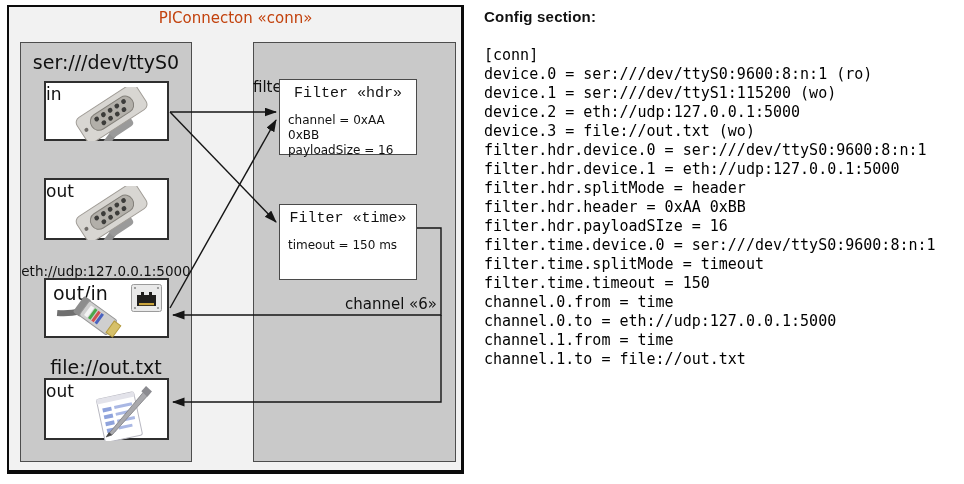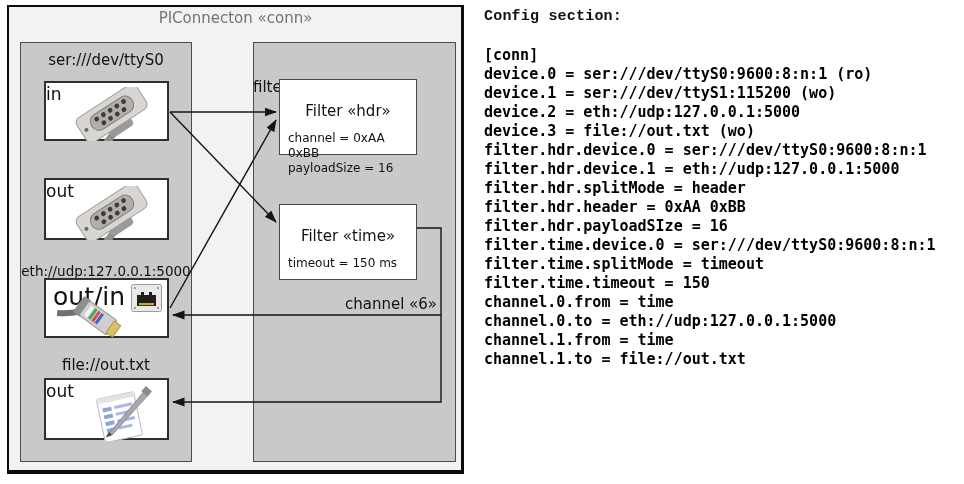--- a/index.html
+++ b/index.html
@@ -10,59 +10,59 @@
   .abs { position:absolute; }
 
   
   .frame {
     left:7px; top:5px; width:457px; height:469px; box-sizing:border-box;
     background:#f2f2f2; border:2px solid #0b0b0b;
     border-right-width:3px; border-bottom-width:4px;
   }
   .frame-title {
     left:7px; top:9px; width:457px; text-align:center;
-    font-size:15px; color:#737373;
+    font-size:15px; color:#c2410c;
   }
 
   .column {
     box-sizing:border-box; background:#c9c9c9; border:1px solid #4d4d4d;
   }
   .devices-column { left:20px; top:42px; width:172px; height:420px; }
   .filters-column { left:253px; top:42px; width:203px; height:420px; }
   .filters-title { left:253px; top:47px; width:203px; text-align:left; font-size:15px;margin-top:31px; }
 
-  .dev-label { left:20px; width:172px; text-align:center; font-size:15px; white-space:nowrap; }
+  .dev-label { left:20px; width:172px; text-align:center; font-size:19px; white-space:nowrap; }
   .dev-label.small { font-size:13.5px; }
 
   .dev-box {
     left:44px; width:125px; box-sizing:border-box;
     background:#ffffff; border:2px solid #2f2f2f;
   }
   .dev-dir { width:100%; font-size:17px; margin-top:1px; }
-  .dev-dir.corner { position:absolute; left:7px; top:1px; width:auto; font-size:25px; }
+  .dev-dir.corner { position:absolute; left:7px; top:1px; width:auto; font-size:19px; }
 
   .filter-box {
     left:279px; width:138px; height:76px; box-sizing:border-box;
     background:#ffffff; border:1.5px solid #4a4a4a;
   }
-  .filter-title { width:100%; text-align:center; font-size:15px; margin-top:22px; }
+  .filter-title { width:100%; text-align:center; font-size:15px; margin-top:5px;font-family:Liberation Mono, monospace; }
   .filter-attrs { margin:11px 0 0 8px; font-size:12px; line-height:15px; }
 
   .channel-label { left:280px; width:157px; text-align:right; font-size:15px; }
 
   .wires { left:0; top:0; width:964px; height:484px; pointer-events:none; }
 
   
   .config-heading {
-    left:484px; top:8px; font-family:Liberation Mono, monospace;
+    left:484px; top:8px; font-family:Liberation Sans, sans-serif;
     font-weight:bold; font-size:15px; letter-spacing:0.2px;
   }
   .config-lines {
     left:484px; top:46px; margin:0;
-    font-family:"DejaVu Sans Mono", monospace; font-weight:bold;
+    font-family:"DejaVu Sans Mono", monospace; font-weight:normal;
     font-size:15px; line-height:19px; white-space:pre; color:#000;
   }
 </style>
 </head>
 <body>
 
 <div class="stage">
 
   <div class="abs frame"></div>
   <div class="abs frame-title">PIConnecton «conn»</div>

